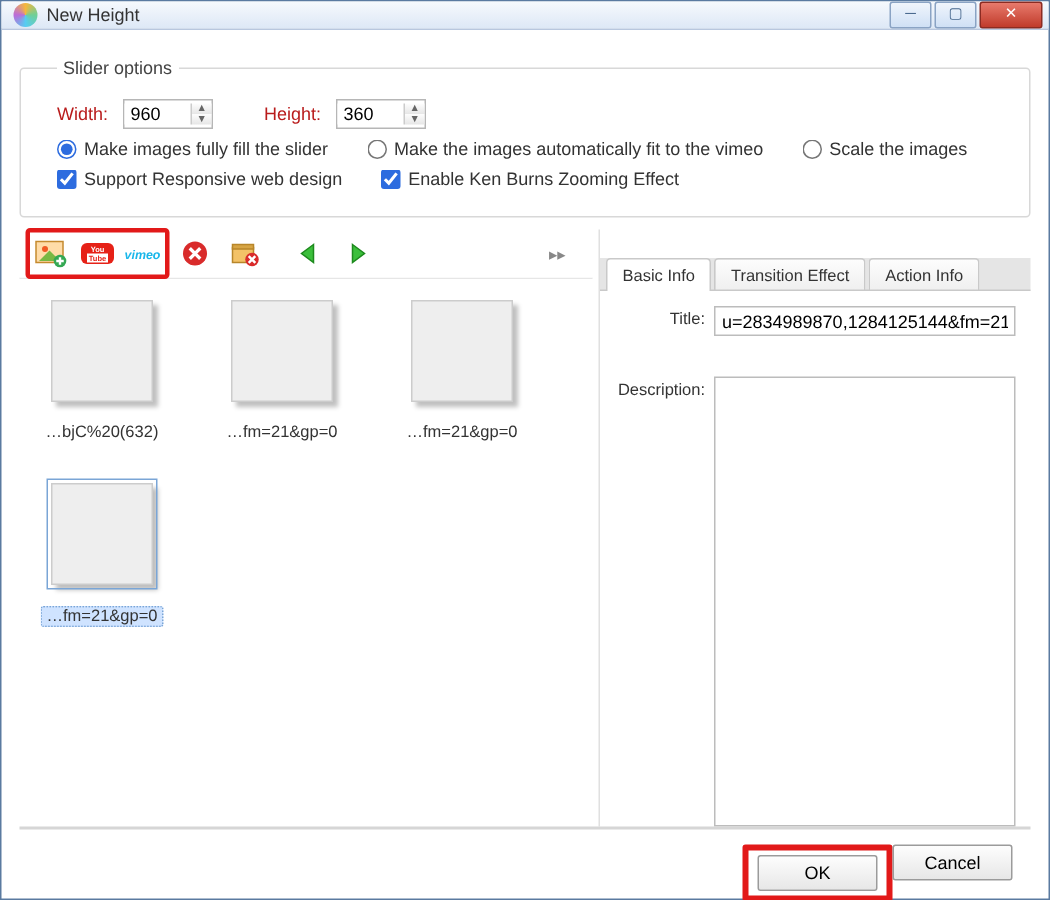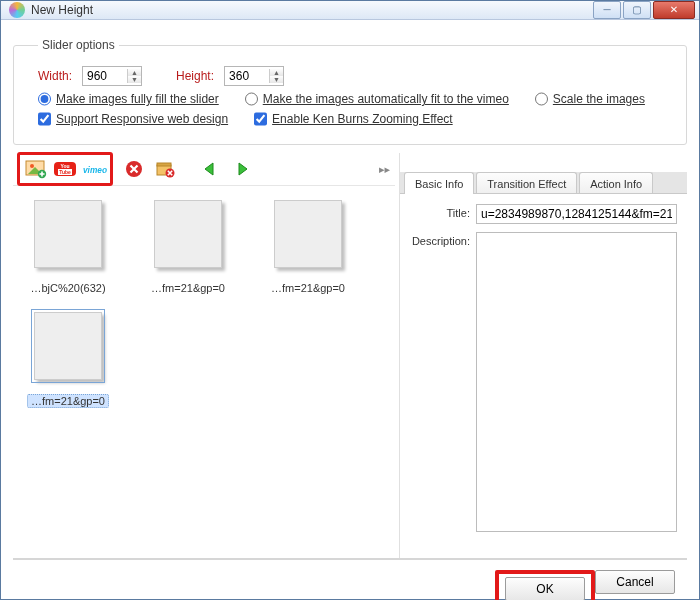--- a/index.html
+++ b/index.html
@@ -69,55 +69,55 @@
   .spin .spin-btns {
     display: flex; flex-direction: column; width: 14px;
     border-left: 1px solid #ccc;
   }
   .spin .spin-btns div {
     flex: 1; font-size: 7px; display: flex; align-items: center; justify-content: center;
     background: linear-gradient(#fdfdfd,#e6e6e6); color: #666; cursor: pointer;
   }
   .radio-row, .check-row { gap: 26px; flex-wrap: wrap; }
   .radio-row label, .check-row label {
-    display: inline-flex; gap: 5px; color: #333; text-decoration: underline;
+    display: inline-flex; align-items: center; gap: 5px; color: #333;
   }
   input[type=radio], input[type=checkbox] { accent-color: #2d6cdf; margin: 0; }
 
   .mid {
     display: flex; gap: 4px; flex: 1; min-height: 0;
   }
   .left-pane {
     flex: 1; display: flex; flex-direction: column; min-width: 0;
   }
   .toolbar {
     height: 32px; background: #fff;
     display: flex; align-items: center; gap: 6px;
     padding: 0 4px; position: relative;
   }
   .tool-btn {
     width: 26px; height: 26px;
-    display: flex; align-items: center; justify-content: flex-end;
+    display: flex; align-items: center; justify-content: flex-start;
     border: 1px solid transparent; border-radius: 2px;
     cursor: pointer;
   }
   .tool-btn.expand {
     position: absolute; right: 4px; font-size: 11px; color: #888;
   }
   .highlight-group {
     border: 3px solid #e21919;
     border-radius: 3px;
     padding: 1px 2px;
     display: flex; gap: 4px;
     background: #fff;
   }
   .thumb-area {
     flex: 1; border-top: 1px solid #e6e6e6;
     padding: 14px 12px; display: flex; flex-wrap: wrap;
-    align-content: flex-start; gap: 18px 34px;
+    align-content: flex-start; gap: 28px 34px;
     overflow: auto; background: #fff;
   }
   .thumb {
     width: 86px; display: flex; flex-direction: column; align-items: center;
     font-size: 11px;
   }
   .thumb .imgbox {
     width: 68px; height: 68px;
     background: #eee; border: 1px solid #ccc;
     box-shadow: 3px 3px 3px rgba(0,0,0,0.25);
@@ -146,22 +146,22 @@
     background: linear-gradient(#fdfdfd,#efefef);
     font-size: 11px; color: #333;
     margin-right: 2px; border-radius: 3px 3px 0 0;
     cursor: pointer;
     display: flex; align-items: center;
   }
   .tab.active { background: #fff; position: relative; z-index: 2; }
   .tab-body {
     flex: 1; border-top: 1px solid #c9c9c9;
     margin-top: -1px;
-    padding: 10px 10px 26px 8px;
-    display: flex; flex-direction: column; gap: 8px;
+    padding: 10px 10px 0 8px;
+    display: flex; flex-direction: column; gap: 27px;
   }
   .tab-body .field-row {
     display: flex; align-items: flex-start; gap: 6px;
   }
   .tab-body .lbl {
     width: 62px; text-align: right; color: #333; font-size: 11px;
     padding-top: 3px;
   }
   .tab-body input[type=text] {
     flex: 1; height: 20px; border: 1px solid #bcbcbc;

